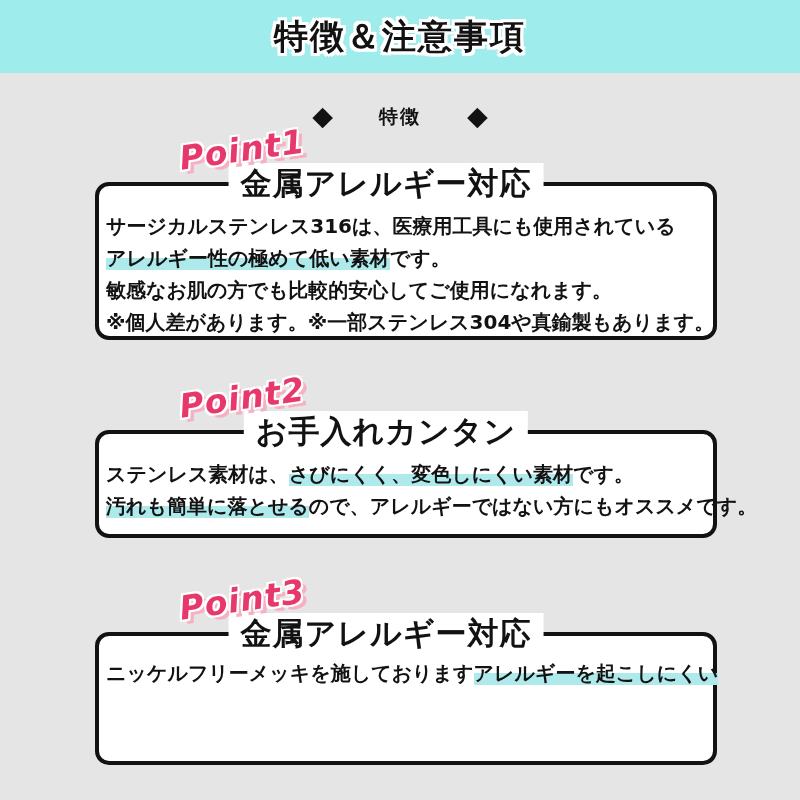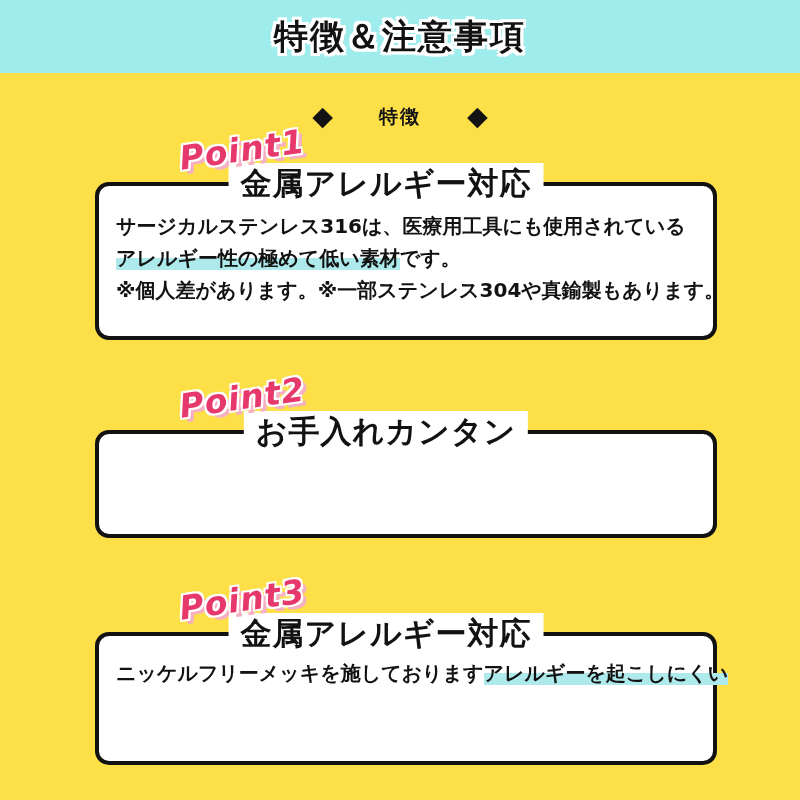--- a/index.html
+++ b/index.html
@@ -12,21 +12,21 @@
   *{margin:0;padding:0;box-sizing:border-box;}
   html,body{background:#fff;}
   body{
     font-family:"DejaVu Sans","Liberation Sans",sans-serif;
     color:var(--ink);
   }
   .page{
     position:relative;
     width:800px;height:800px;
     margin:0 auto;
-    background:#fde047;
+    background:#e5e5e5;
     overflow:hidden;
   }
   
   .header-band{
     position:absolute;top:0;left:0;right:0;height:73px;
     background:var(--mint);
     display:flex;align-items:center;justify-content:center;
   }
   .header-title{
     font-size:34px;font-weight:bold;letter-spacing:2px;
@@ -74,21 +74,21 @@
   .box-heading{
     position:absolute;top:-23px;left:calc(50% - 20px);
     transform:translateX(-50%);
     background:#fff;
     padding:0 12px;
     font-size:31px;line-height:40px;font-weight:bold;
     letter-spacing:1px;white-space:nowrap;
     z-index:2;
     text-align:center;
   }
-  .box-body{padding:24px 12px 0 17px;}
+  .box-body{padding:24px 12px 0 7px;}
   .sec-3 .box-body{padding-top:21px;}
   .body-line{
     font-size:20px;line-height:32px;font-weight:bold;
     white-space:nowrap;
   }
   .hl{
     background:linear-gradient(to bottom,transparent 52%,var(--hl) 52%);
     text-align:center;
   }
 </style>
@@ -107,29 +107,34 @@
     <span class="marker-diamond">◆</span>
   </div>
 
   <div class="section sec-1">
     <div class="point-label">Point1</div>
     <div class="point-box">
       <div class="box-heading">金属アレルギー対応</div>
       <div class="box-body">
           <div class="body-line"><span>サージカルステンレス316は、医療用工具にも使用されている</span></div>
           <div class="body-line"><span class="hl">アレルギー性の極めて低い素材</span><span>です。</span></div>
+          <div class="body-line"><span>敏感なお肌の方でも比較的安心してご使用になれます。</span></div>
           <div class="body-line"><span>※個人差があります。※一部ステンレス304や真鍮製もあります。</span></div>
         </div>
     </div>
   </div>
 
   <div class="section sec-2">
     <div class="point-label">Point2</div>
     <div class="point-box">
       <div class="box-heading">お手入れカンタン</div>
+      <div class="box-body">
+          <div class="body-line"><span>ステンレス素材は、</span><span class="hl">さびにくく、変色しにくい素材</span><span>です。</span></div>
+          <div class="body-line"><span class="hl">汚れも簡単に落とせる</span><span>ので、アレルギーではない方にもオススメです。</span></div>
+        </div>
     </div>
   </div>
 
   <div class="section sec-3">
     <div class="point-label">Point3</div>
     <div class="point-box">
       <div class="box-heading">金属アレルギー対応</div>
       <div class="box-body">
           <div class="body-line"><span>ニッケルフリーメッキを施しております</span><span class="hl">アレルギーを起こしにくい</span></div>
         </div>

